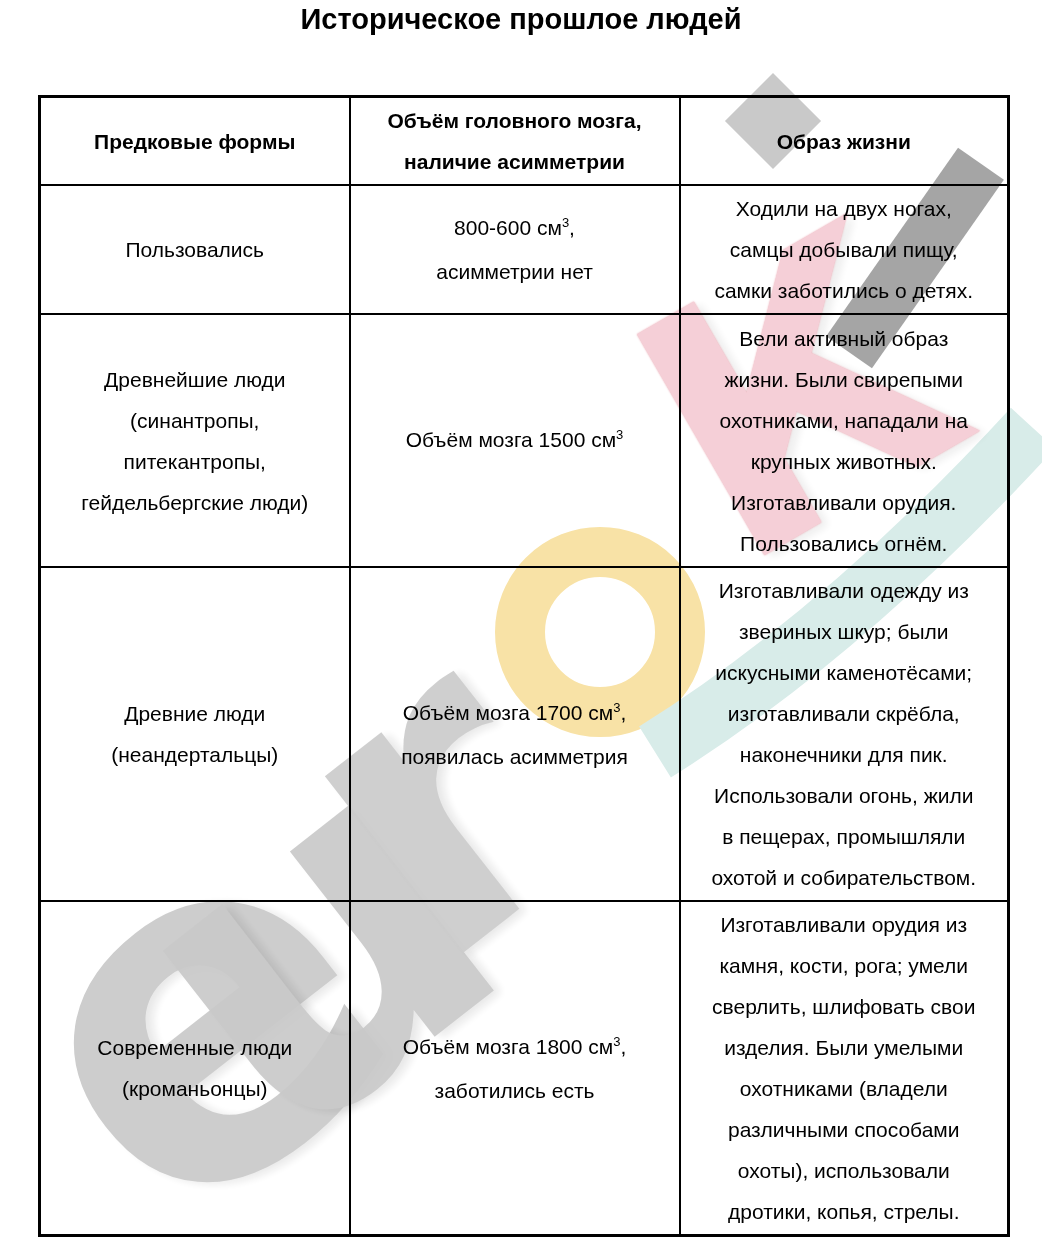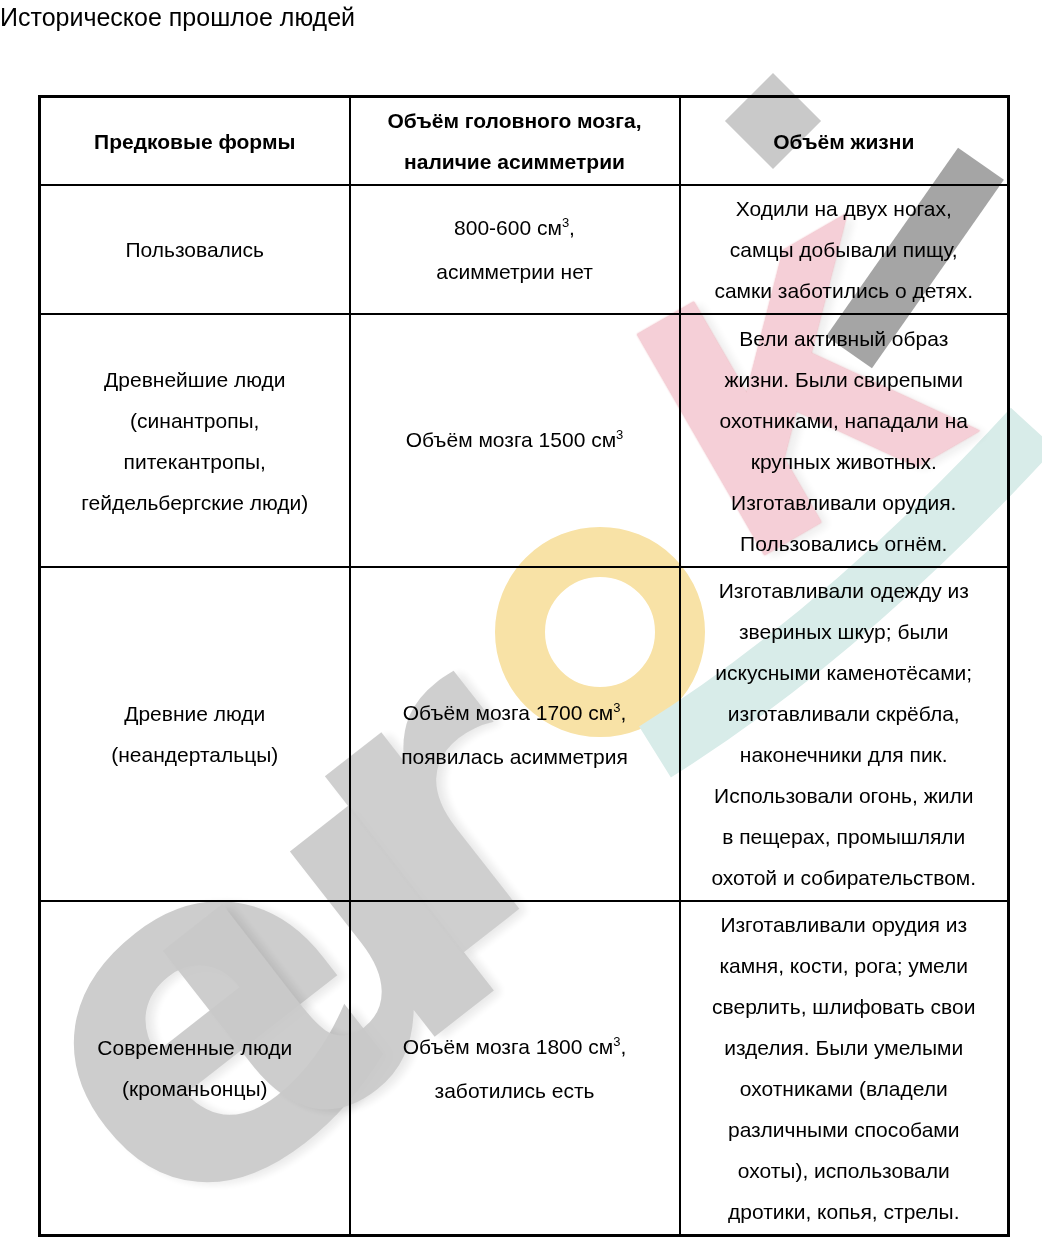--- a/index.html
+++ b/index.html
@@ -6,21 +6,22 @@
   .page{
     position:relative;
     width:1042px;height:1248px;
     background:#ffffff;
     font-family:"Liberation Sans",sans-serif;
     color:#000000;
     overflow:hidden;
   }
   .title{
     position:absolute;top:3px;left:0;width:100%;
-    font-size:25px;font-weight:normal;
+    text-align:center;
+    font-size:29px;font-weight:bold;
     z-index:3;
   }
   
   .watermark{position:absolute;inset:0;z-index:1;pointer-events:none;}
   .wm-letter{
     position:absolute;
     font-family:"DejaVu Sans",sans-serif;
     font-weight:bold;
     transform:translate(-50%,-50%) rotate(-38deg);
     opacity:.92;
@@ -89,21 +90,21 @@
   <table class="history">
     <colgroup>
       <col style="width:310px">
       <col style="width:330px">
       <col style="width:329px">
     </colgroup>
     <tbody>
       <tr class="r-header">
         <th>Предковые формы</th>
         <th>Объём головного мозга,<br>наличие асимметрии</th>
-        <th>Объём жизни</th>
+        <th>Образ жизни</th>
       </tr>
 
       <tr class="r-1">
         <td>Пользовались</td>
         <td>
           <div class="line"><span>800-600 см</span><sup class="cube">3</sup><span>,</span></div>
           <div class="line">асимметрии нет</div>
         </td>
         <td>Ходили на двух ногах,<br>самцы добывали пищу,<br>самки заботились о детях.</td>
       </tr>

